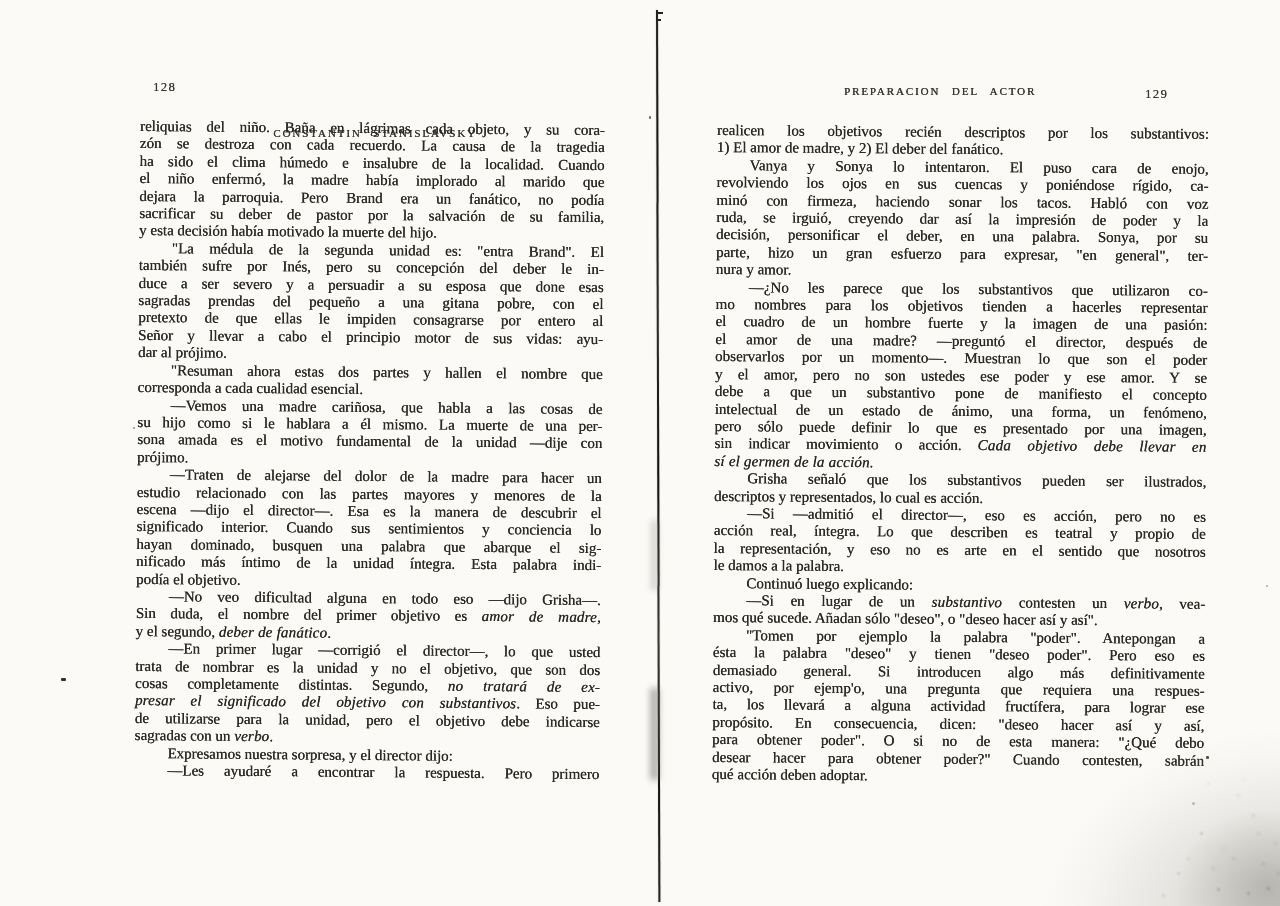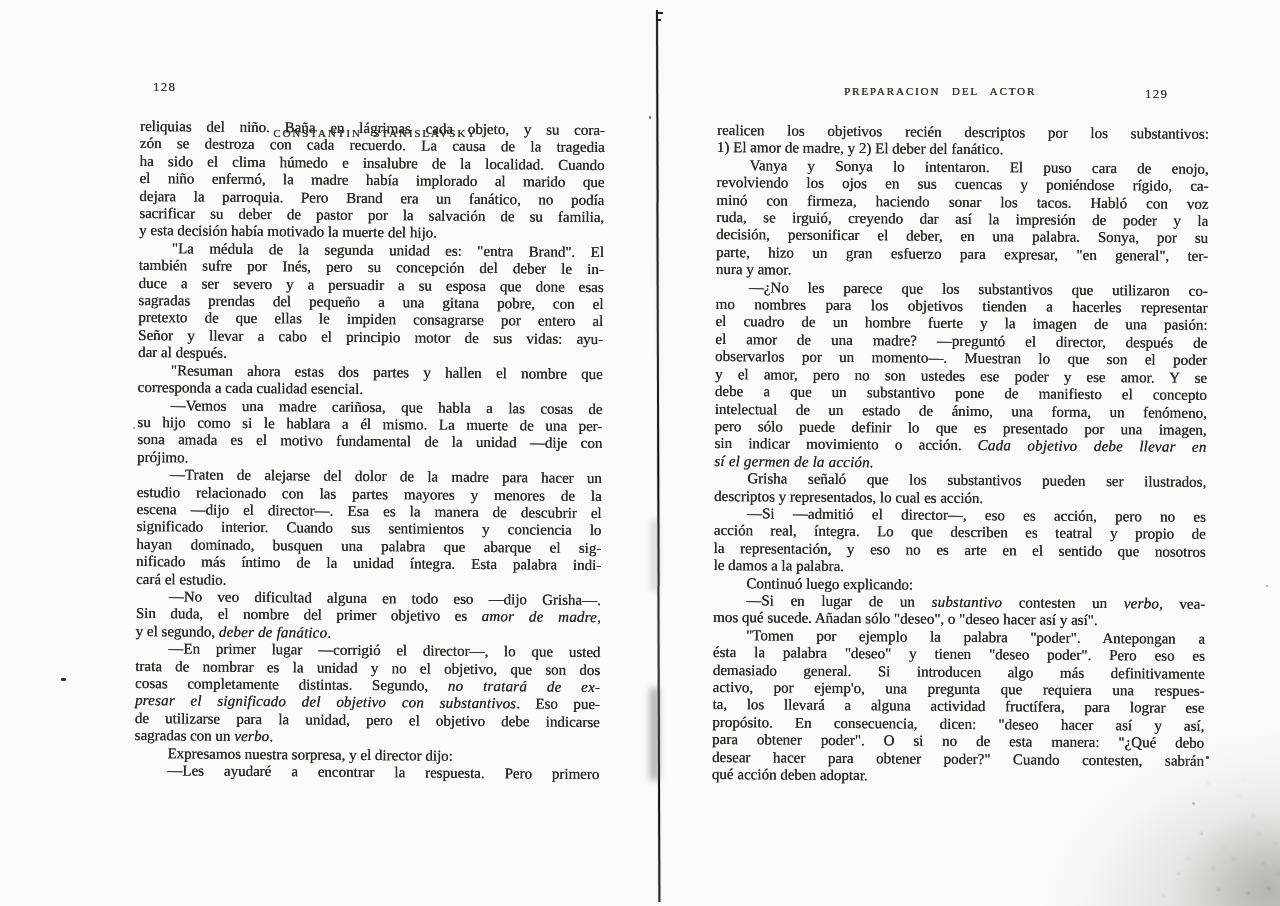--- a/index.html
+++ b/index.html
@@ -93,34 +93,34 @@
     <div class="line"><span>el niño enfermó, la madre había implorado al marido que</span></div>
     <div class="line"><span>dejara la parroquia. Pero Brand era un fanático, no podía</span></div>
     <div class="line"><span>sacrificar su deber de pastor por la salvación de su familia,</span></div>
     <div class="line par-last"><span>y esta decisión había motivado la muerte del hijo.</span></div>
     <div class="line indent"><span>"La médula de la segunda unidad es: "entra Brand". El</span></div>
     <div class="line"><span>también sufre por Inés, pero su concepción del deber le in-</span></div>
     <div class="line"><span>duce a ser severo y a persuadir a su esposa que done esas</span></div>
     <div class="line"><span>sagradas prendas del pequeño a una gitana pobre, con el</span></div>
     <div class="line"><span>pretexto de que ellas le impiden consagrarse por entero al</span></div>
     <div class="line"><span>Señor y llevar a cabo el principio motor de sus vidas: ayu-</span></div>
-    <div class="line par-last"><span>dar al después.</span></div>
+    <div class="line par-last"><span>dar al prójimo.</span></div>
     <div class="line indent"><span>"Resuman ahora estas dos partes y hallen el nombre que</span></div>
     <div class="line par-last"><span>corresponda a cada cualidad esencial.</span></div>
     <div class="line indent"><span>—Vemos una madre cariñosa, que habla a las cosas de</span></div>
     <div class="line"><span>su hijo como si le hablara a él mismo. La muerte de una per-</span></div>
     <div class="line"><span>sona amada es el motivo fundamental de la unidad —dije con</span></div>
     <div class="line par-last"><span>prójimo.</span></div>
     <div class="line indent"><span>—Traten de alejarse del dolor de la madre para hacer un</span></div>
     <div class="line"><span>estudio relacionado con las partes mayores y menores de la</span></div>
     <div class="line"><span>escena —dijo el director—. Esa es la manera de descubrir el</span></div>
     <div class="line"><span>significado interior. Cuando sus sentimientos y conciencia lo</span></div>
     <div class="line"><span>hayan dominado, busquen una palabra que abarque el sig-</span></div>
     <div class="line"><span>nificado más íntimo de la unidad íntegra. Esta palabra indi-</span></div>
-    <div class="line par-last"><span>cará el estudio.</span></div>
+    <div class="line par-last"><span>podía el objetivo.</span></div>
     <div class="line indent"><span>—No veo dificultad alguna en todo eso —dijo Grisha—.</span></div>
     <div class="line"><span>Sin duda, el nombre del primer objetivo es </span><i>amor de madre</i><span>,</span></div>
     <div class="line par-last"><span>y el segundo, </span><i>deber de fanático</i><span>.</span></div>
     <div class="line indent"><span>—En primer lugar —corrigió el director—, lo que usted</span></div>
     <div class="line"><span>trata de nombrar es la unidad y no el objetivo, que son dos</span></div>
     <div class="line"><span>cosas completamente distintas. Segundo, </span><i>no tratará de ex-</i></div>
     <div class="line"><i>presar el significado del objetivo con substantivos</i><span>. Eso pue-</span></div>
     <div class="line"><span>de utilizarse para la unidad, pero el objetivo debe indicarse</span></div>
     <div class="line par-last"><span>sagradas con un </span><i>verbo</i><span>.</span></div>
     <div class="line indent par-last"><span>Expresamos nuestra sorpresa, y el director dijo:</span></div>

